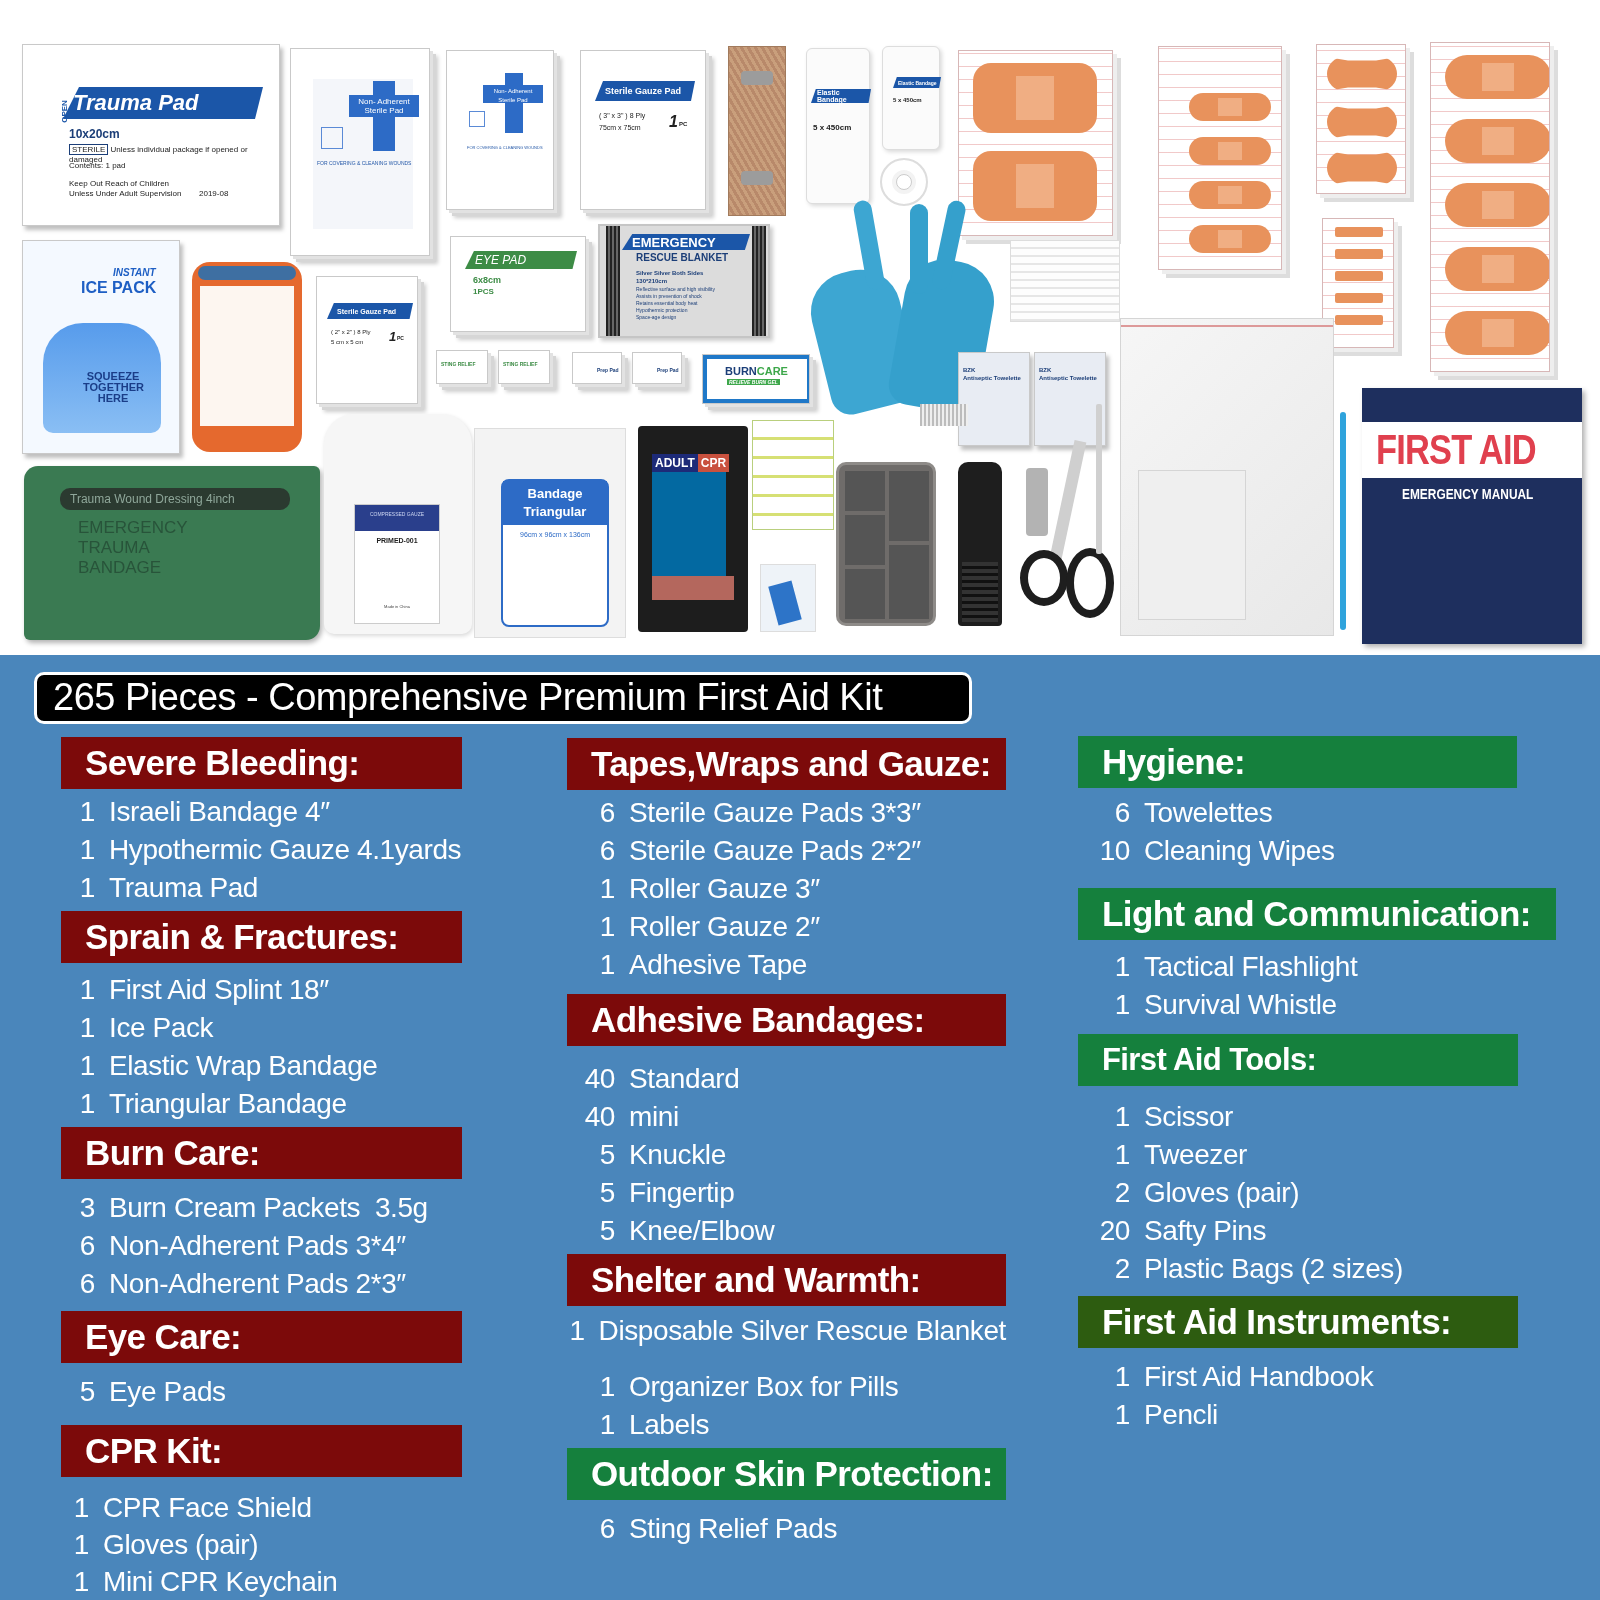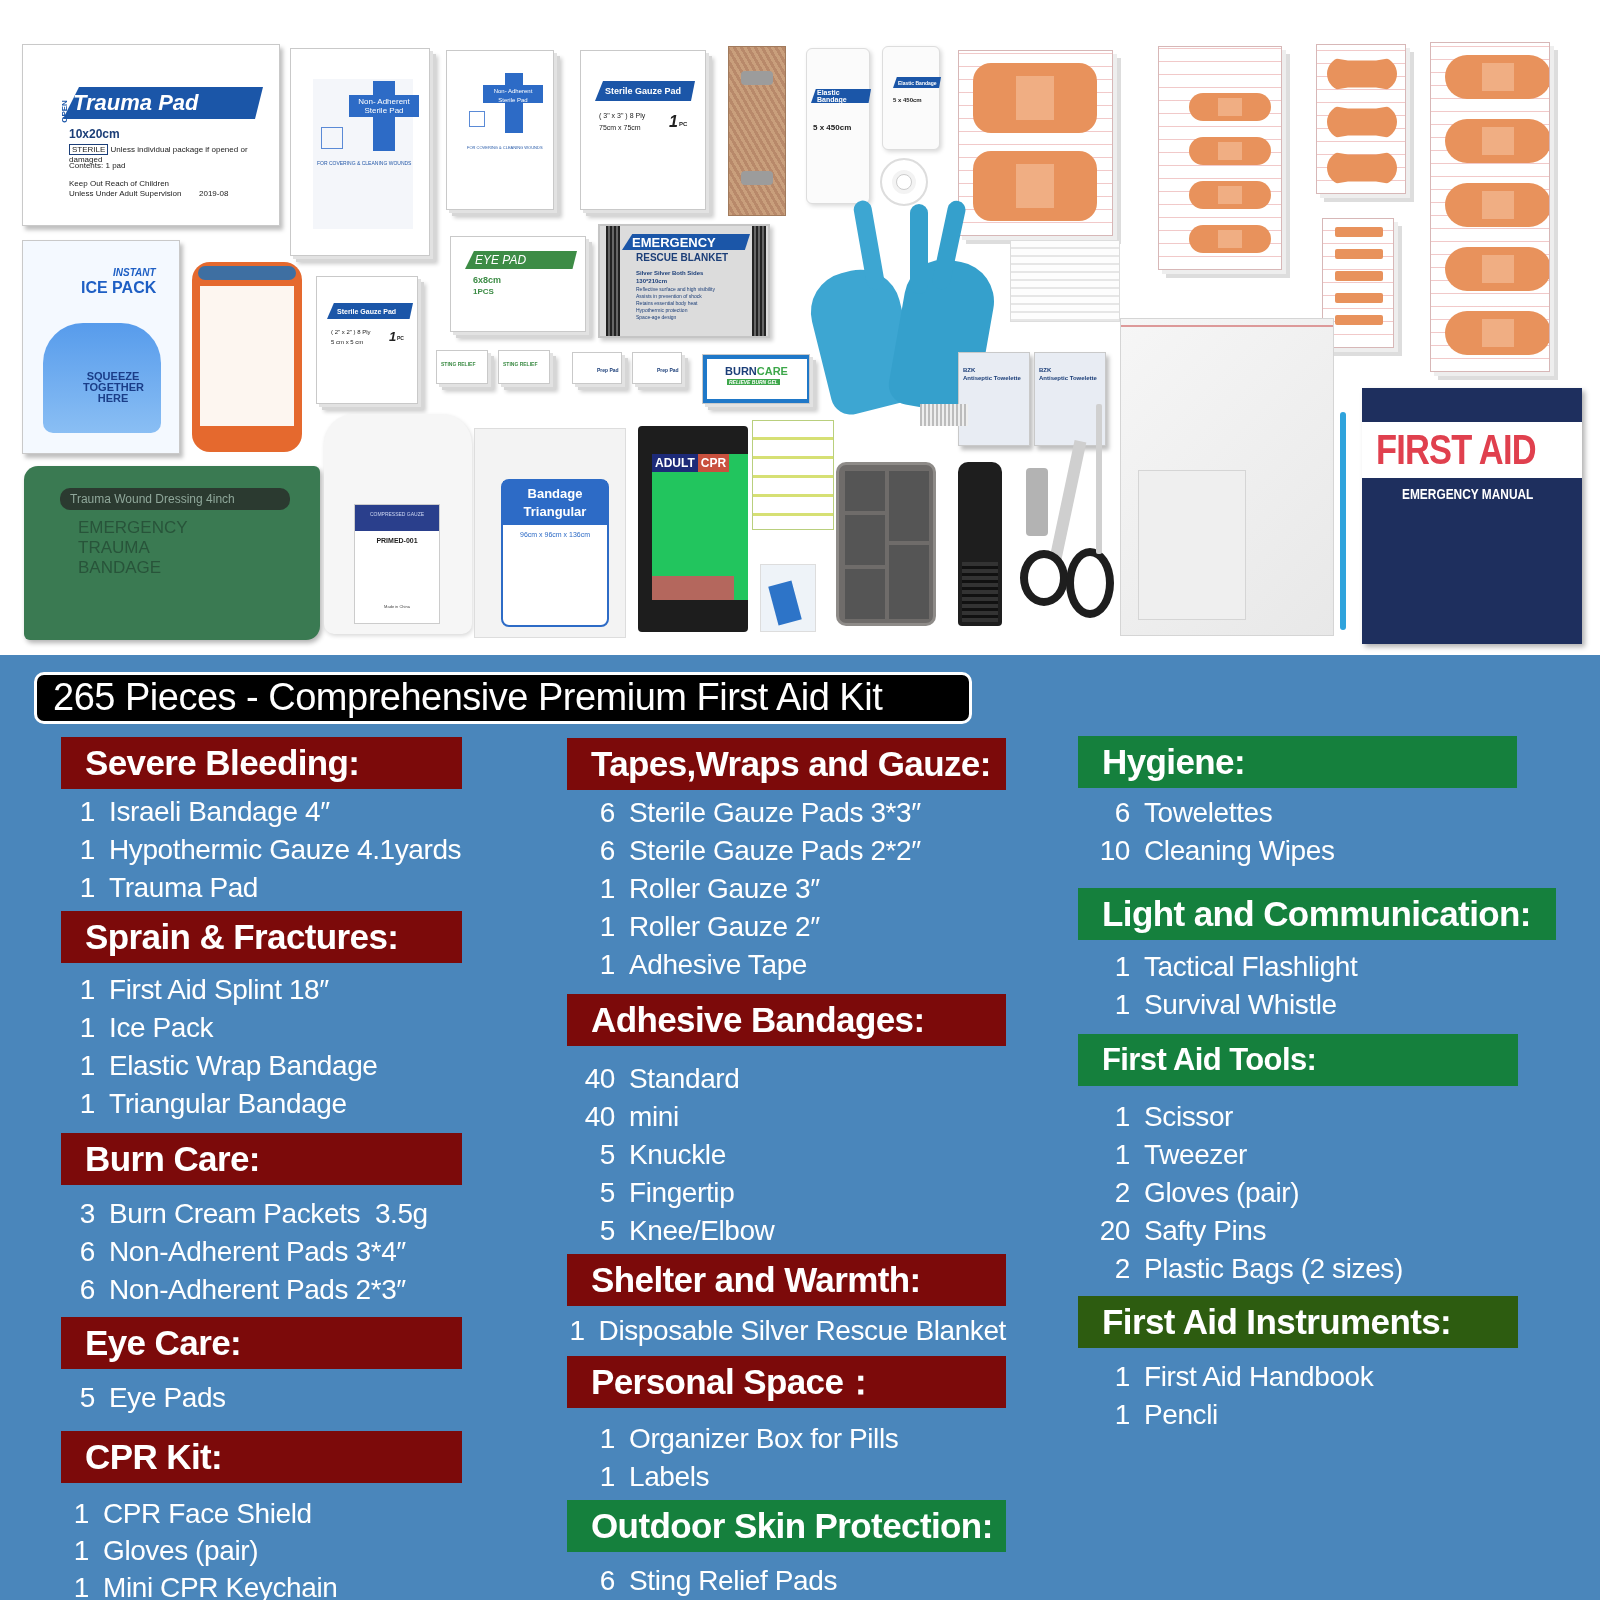--- a/index.html
+++ b/index.html
@@ -261,21 +261,21 @@
     <div style="position:absolute;left:26px;top:50px;width:108px;height:148px;border:2px solid #2d6bc6;border-radius:8px;background:#fff;">
       <div style="background:#2d6bc6;height:44px;color:#fff;text-align:center;font-weight:bold;font-size:13px;line-height:18px;padding-top:4px;">
         <div>Bandage</div>
         <div>Triangular</div>
       </div>
       <div style="font-size:7px;color:#2d6bc6;text-align:center;margin-top:6px;">96cm x 96cm x 136cm</div>
     </div>
   </div>
 
   <div style="position:absolute;left:638px;top:426px;width:110px;height:206px;background:#1d1d1d;border-radius:4px;">
-    <div style="position:absolute;left:14px;top:28px;width:96px;height:146px;background:#22c55e;">
+    <div style="position:absolute;left:14px;top:28px;width:74px;height:146px;background:#0369a1;">
       <div style="display:flex;height:18px;font-weight:bold;font-size:12px;line-height:18px;">
         <span style="background:#1d2a78;color:#fff;padding:0 3px;">ADULT</span>
         <span style="background:#c9513e;color:#fff;padding:0 3px;">CPR</span>
       </div>
       <div style="position:absolute;left:0;bottom:0;width:82px;height:24px;background:#b4675d;"></div>
     </div>
   </div>
 
   <div style="position:absolute;left:752px;top:420px;width:82px;height:110px;background:repeating-linear-gradient(180deg,#fff 0 16px,#d6e074 16px 19px);border:1px solid #b9cf7d;"></div>
 
@@ -343,21 +343,21 @@
       <div class="item">
           <span class="qty" style="width:48px;">1</span>
           <span>Elastic Wrap Bandage</span>
         </div>
       <div class="item">
           <span class="qty" style="width:48px;">1</span>
           <span>Triangular Bandage</span>
         </div>
     </div>
   </div>
-  <div style="margin-top:6px;">
+  <div style="">
     <div class="sec-head red">Burn Care:</div>
     <div class="items" style="padding-top:10px;">
       <div class="item">
           <span class="qty" style="width:48px;">3</span>
           <span style="white-space:pre;">Burn Cream Packets  3.5g</span>
         </div>
       <div class="item">
           <span class="qty" style="width:48px;">6</span>
           <span>Non-Adherent Pads 3*4″</span>
         </div>
@@ -449,21 +449,20 @@
   <div style="margin-top:0px;">
     <div class="sec-head red">Shelter and Warmth:</div>
     <div class="items" style="padding-top:6px;">
       <div class="item">
           <span class="qty" style="width:62px;">1</span>
           <span>Disposable Silver Rescue Blanket</span>
         </div>
     </div>
   </div>
   <div style="margin-top:2px;">
-    <div class="sec-head red">Personal Space：</div>
     <div class="items" style="padding-top:12px;">
       <div class="item">
           <span class="qty" style="width:62px;">1</span>
           <span>Organizer Box for Pills</span>
         </div>
       <div class="item">
           <span class="qty" style="width:62px;">1</span>
           <span>Labels</span>
         </div>
     </div>

